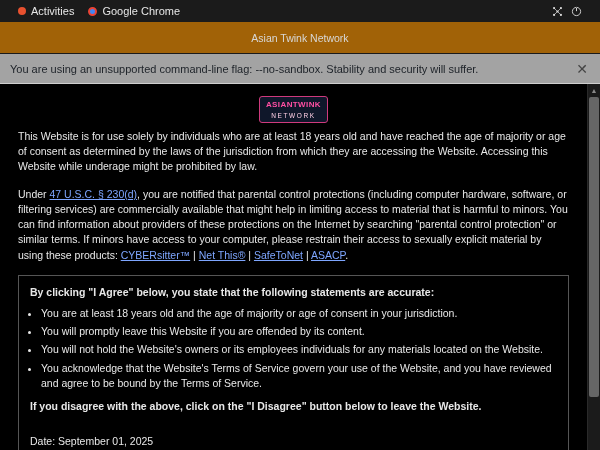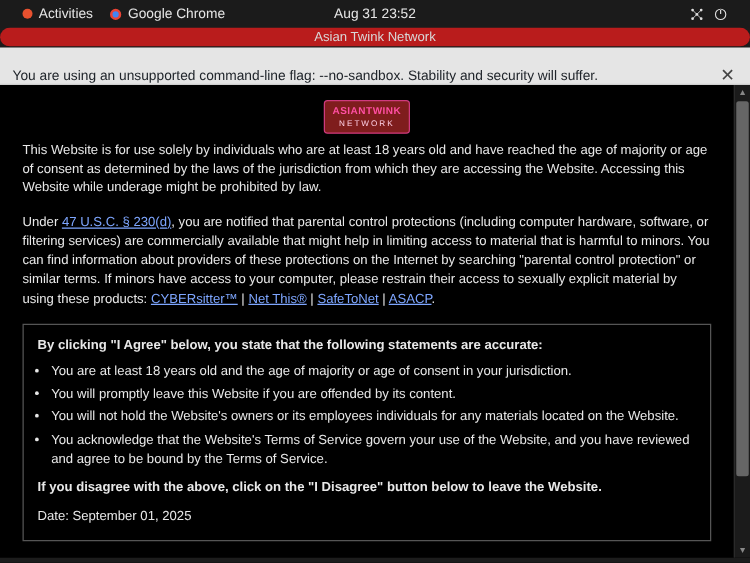--- a/index.html
+++ b/index.html
@@ -40,39 +40,38 @@
     font-size: 11px;
     pointer-events: none;
   }
   .topbar-right {
     margin-left: auto; display: flex; align-items: center; gap: 8px;
   }
   .tb-icon { display: inline-flex; align-items: center; }
 
   
   .winbar {
-    height: 16px;
-    background: #b91c1c;
+    height: 32px;
+    background: #a16207;
     color: #d8d8d8;
     font-size: 10.5px;
     display: flex;
     align-items: center;
     justify-content: center;
     border-bottom: 1px solid #1a1a1a;
-    border-radius: 10px;
   }
 
   
   .infobar {
     height: 30px;
-    background: #e5e5e5;
+    background: #a3a3a3;
     color: #20252b;
     font-size: 11px;
     display: flex;
-    align-items: flex-end;
+    align-items: center;
     padding: 0 10px;
     border-bottom: 1px solid #cfcfcf;
   }
   .infobar-text { flex: 1; }
   .infobar-close {
     font-size: 14px; color: #444; cursor: pointer;
     padding: 0 2px; line-height: 1;
   }
 
   
@@ -111,21 +110,21 @@
   }
   .scroll-arrow.bottom { position: absolute; bottom: 0; left: 0; }
 
   
   .logo-wrap { text-align: center; margin: 2px 0 6px; }
   .logo {
     display: inline-block;
     border: 1px solid #cf3a7d;
     border-radius: 3px;
     padding: 2px 6px;
-    background: #7f1d1d;
+    background: #0f172a;
   }
   .logo-top {
     font-size: 8px; font-weight: bold; letter-spacing: .4px;
     color: #ff4fa3; white-space: nowrap;
   }
   .logo-bot {
     font-size: 6.5px; letter-spacing: 1.6px; color: #ffd0e6;
   }
 
   h1.title {
@@ -141,38 +140,37 @@
   a.lnk { color: #7ea6ff; text-decoration: underline; }
 
   .agreebox {
     border: 1px solid #555;
     padding: 9px 11px 10px;
     margin: 4px 0 14px;
   }
   .agreebox-head { font-weight: bold; font-size: 10.5px; margin-bottom: 6px; }
   ul.bullets { margin: 0 0 8px 11px; }
   ul.bullets li { margin-bottom: 3px; }
-  .disagree-note { font-weight: bold; font-size: 10.5px; margin-bottom: 8px; }
+  .disagree-note { font-weight: bold; font-size: 10.5px; margin-bottom: 20px; }
   .date-line { font-size: 10.5px; }
 </style>
 </head>
 <body>
 
 <div class="topbar">
   <div class="topbar-left">
     <div class="tb-item">
       <span class="dot-red"></span>
       <span>Activities</span>
     </div>
     <div class="tb-item">
       <span class="chrome-dot"></span>
       <span>Google Chrome</span>
     </div>
   </div>
-  <div class="topbar-center">Aug 31  23:52</div>
   <div class="topbar-right">
     <span class="tb-icon">
       <svg width="11" height="11" viewBox="0 0 16 16">
           <circle cx="3" cy="3" r="1.6" fill="#ddd"></circle>
           <circle cx="13" cy="3" r="1.6" fill="#ddd"></circle>
           <circle cx="8" cy="8" r="1.6" fill="#ddd"></circle>
           <circle cx="3" cy="13" r="1.6" fill="#ddd"></circle>
           <circle cx="13" cy="13" r="1.6" fill="#ddd"></circle>
           <path d="M3 3L8 8L13 3M3 13L8 8L13 13" stroke="#ddd" stroke-width="1" fill="none"></path>
         </svg>

